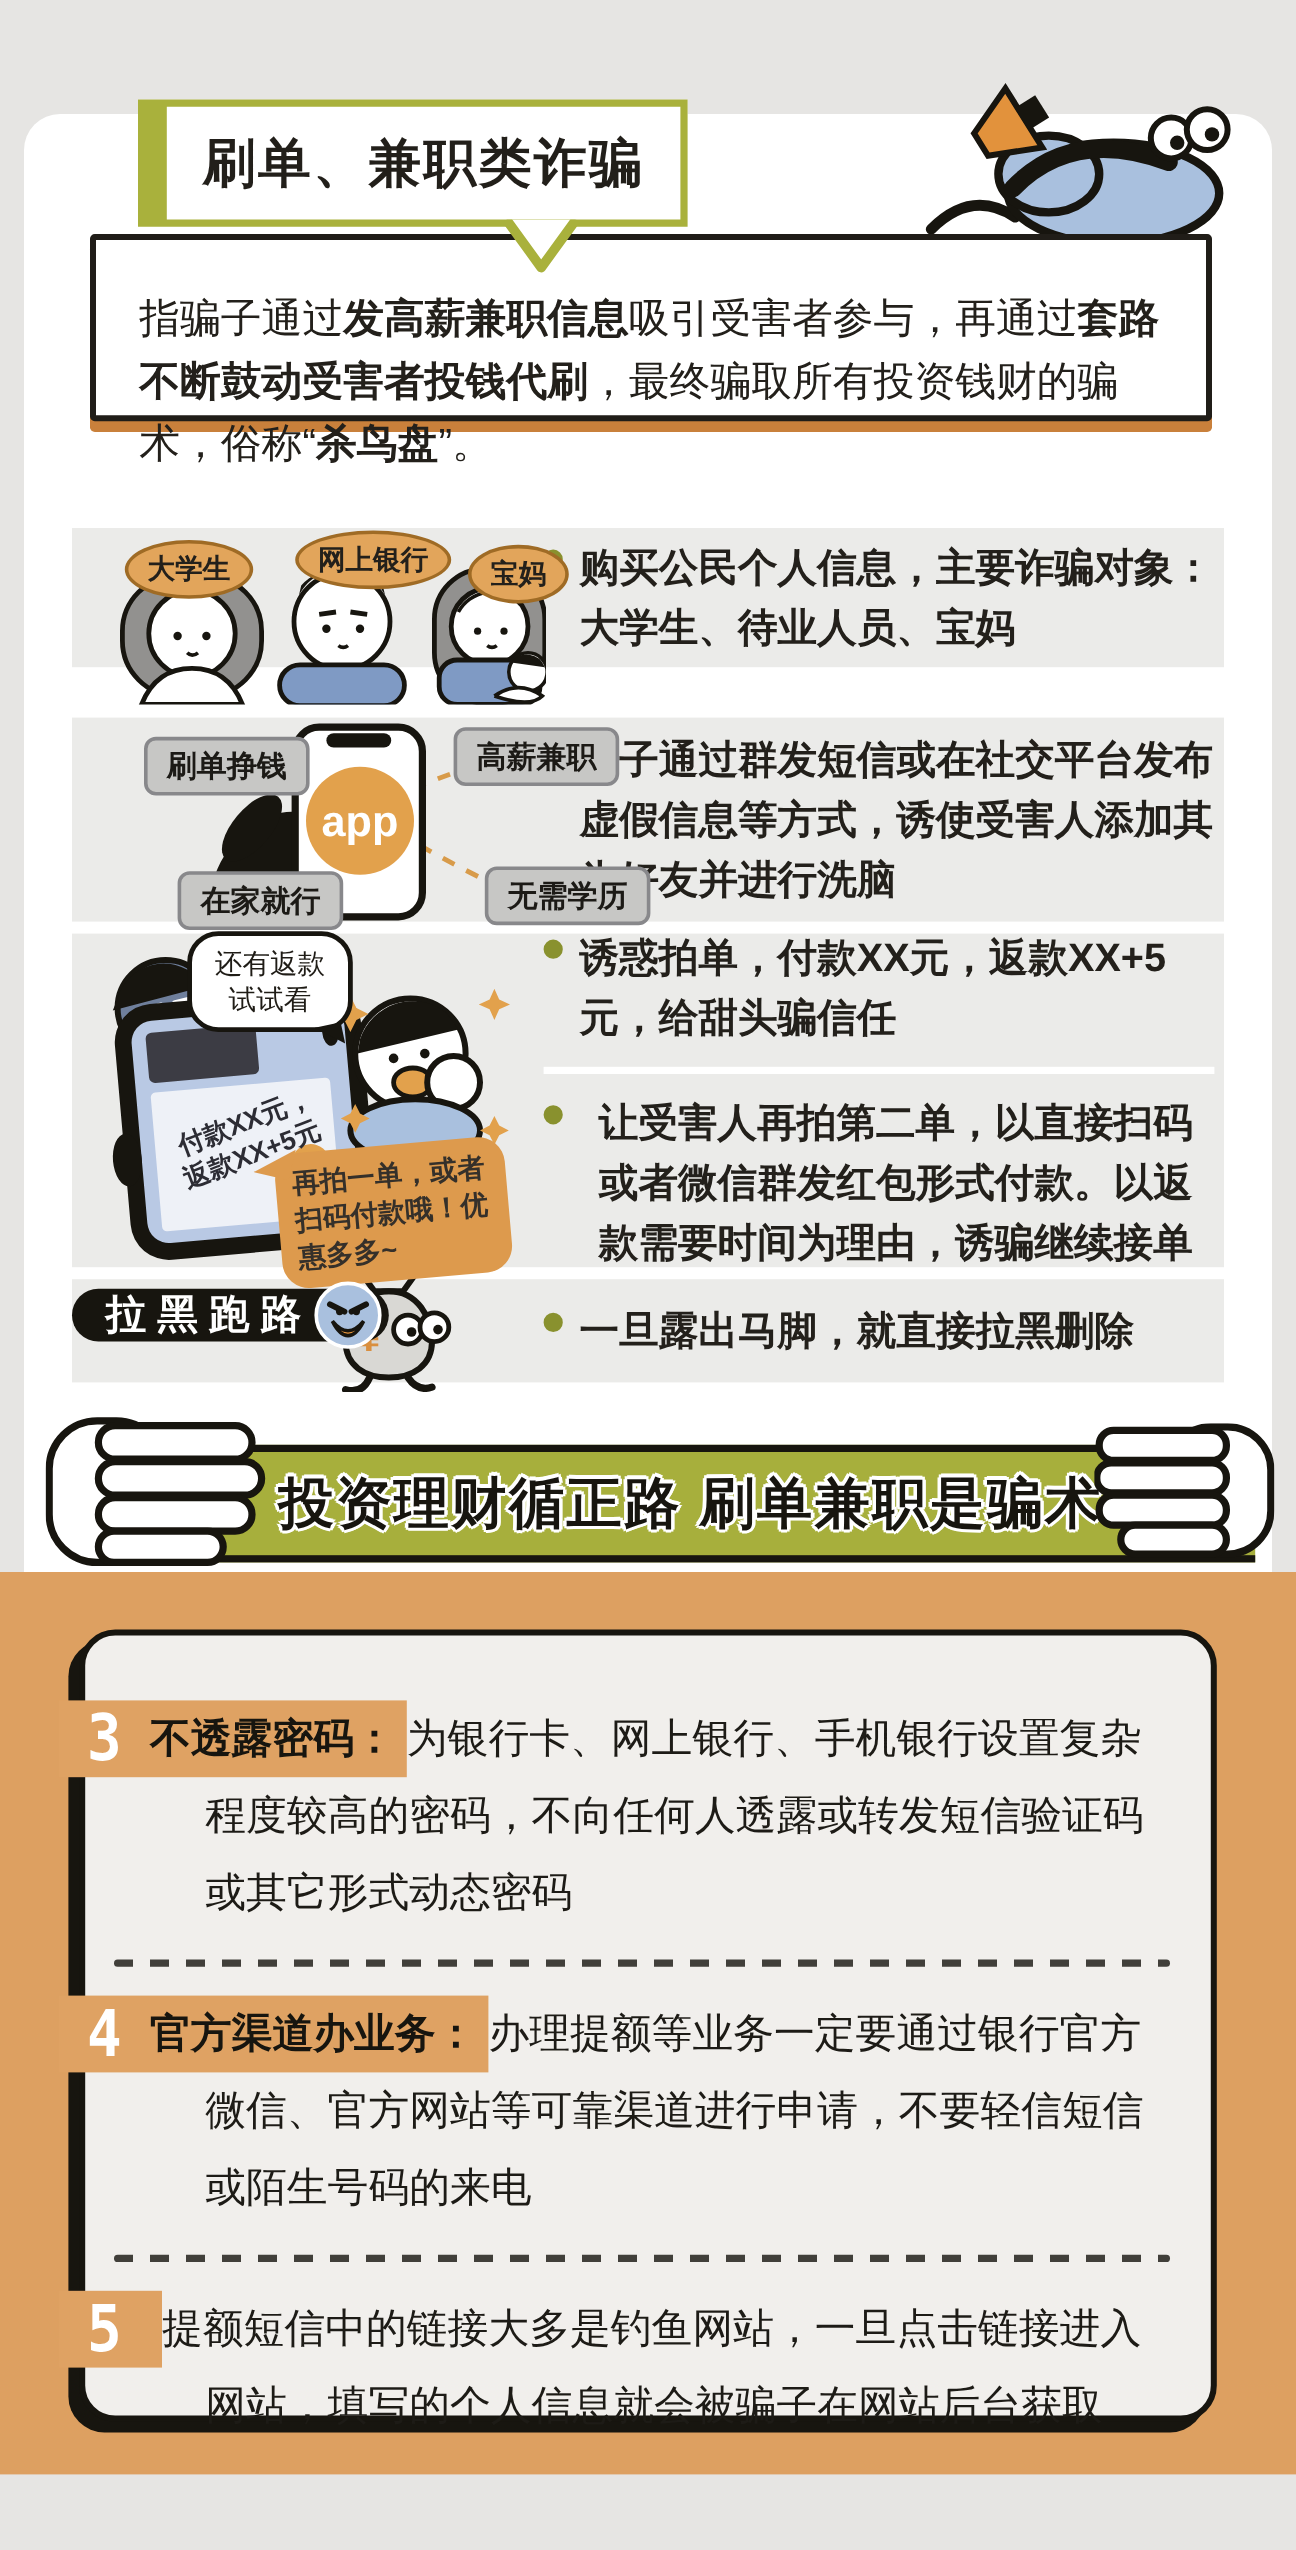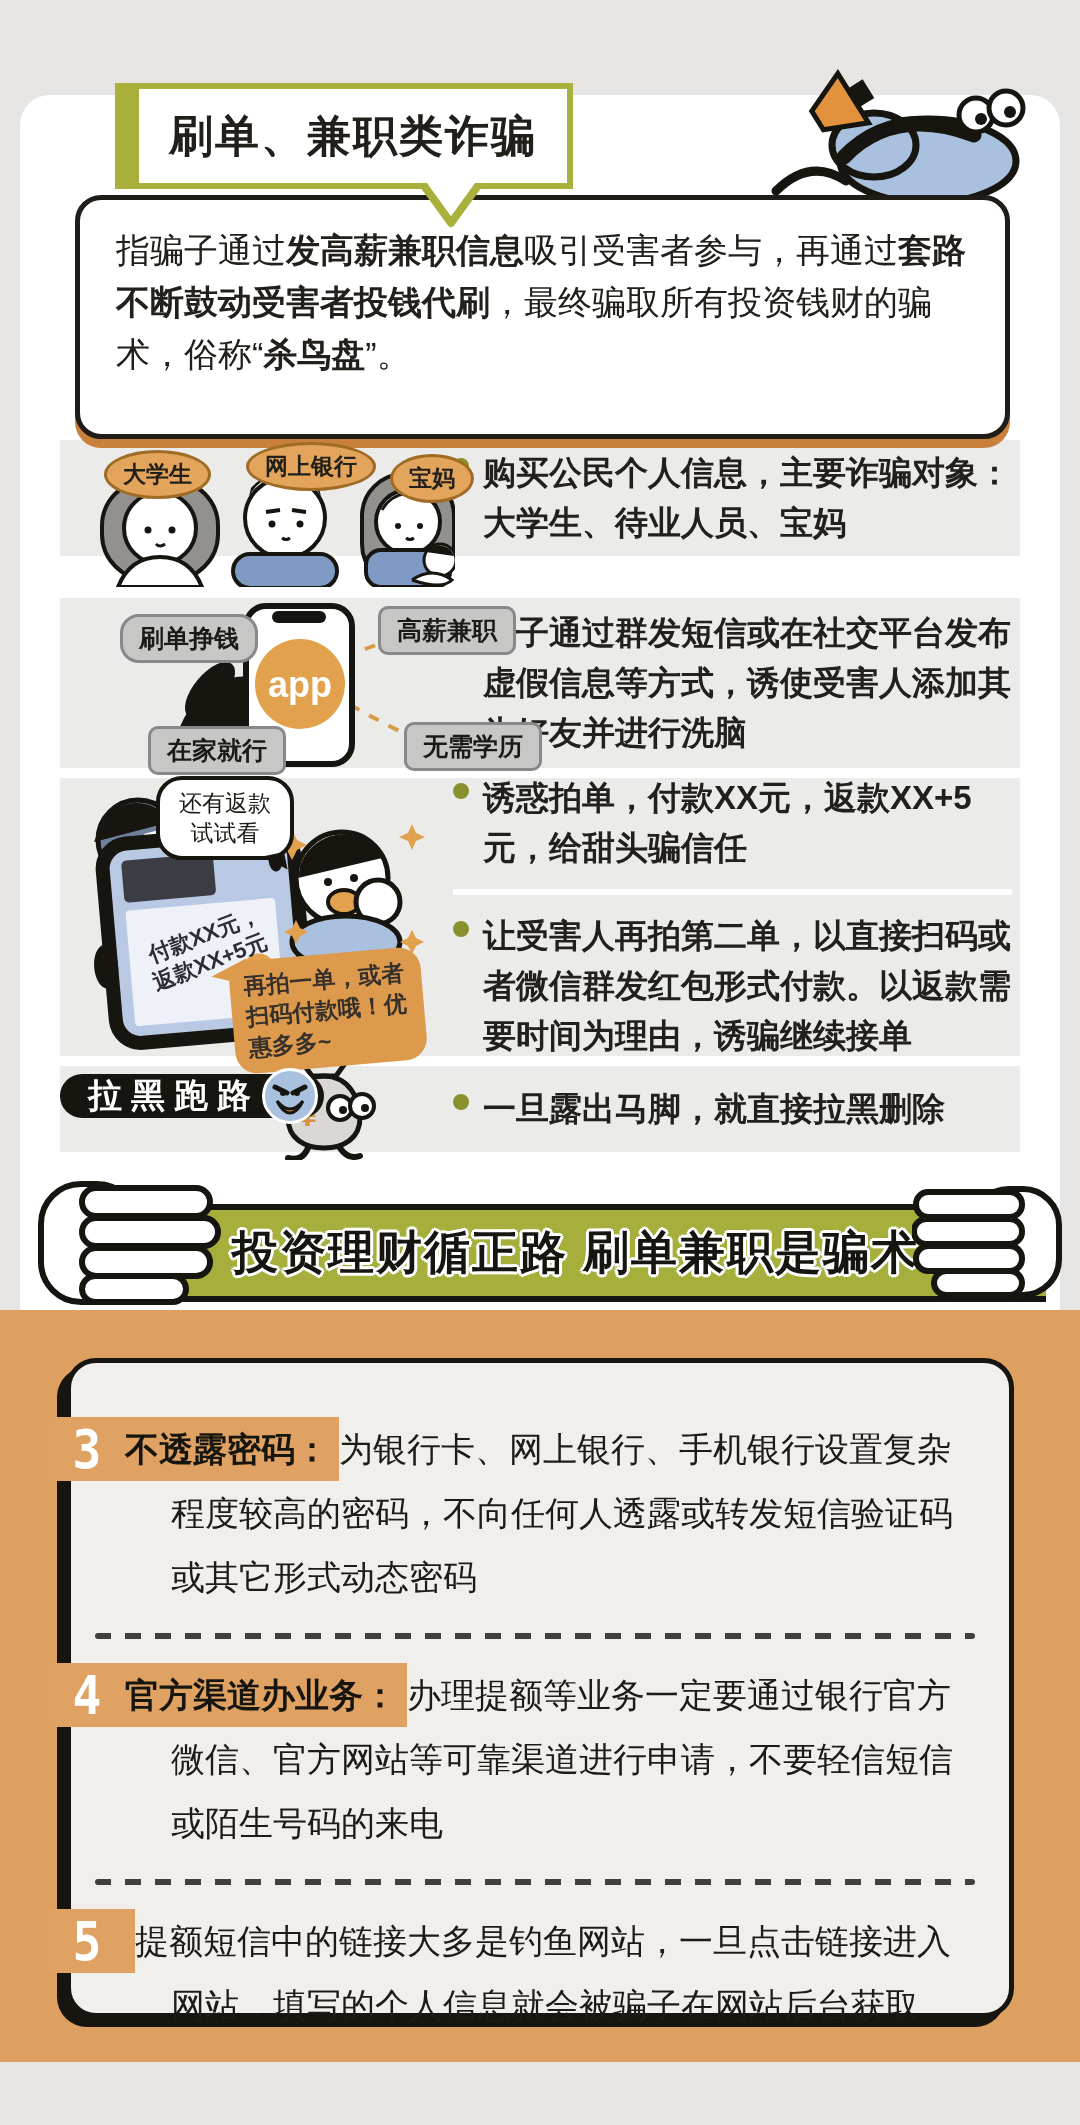--- a/index.html
+++ b/index.html
@@ -13,41 +13,41 @@
   .title-box { position:absolute; left:95px; top:-12px; width:458px; height:106px; z-index:3;
     background:#fff; border:6px solid #a9b13c; border-left-width:24px;
     display:flex; align-items:center; justify-content:center; }
   .title-box h1 { font-size:44px; font-weight:900; letter-spacing:2px; color:#221f1a; }
   .title-chevron { position:absolute; left:398px; top:88px; z-index:4; }
 
   
   .mascot { position:absolute; right:28px; top:-42px; z-index:0; }
 
   
-  .intro-box { position:absolute; left:55px; top:100px; width:935px; height:244px; z-index:1;
-    background:#fff; border:5px solid #201d18; border-radius:26px;
-    box-shadow:0 9px 0 #c9803b; padding:24px 36px; }
+  .intro-box { position:absolute; left:55px; top:100px; width:935px; height:156px; z-index:1;
+    background:#fff; border:5px solid #201d18; border-radius:4px;
+    box-shadow:0 9px 0 #c9803b; padding:40px 36px; }
   .intro-box p { font-size:34px; line-height:52px; color:#23201b; font-weight:500; }
   .intro-box .b { font-weight:900; }
 
   
   .row { position:absolute; left:40px; width:960px; background:#ebebe9; }
   .r1 { top:345px; height:116px; }
   .r2 { top:503px; height:170px; }
   .r3 { top:683px; height:278px; }
   .r4 { top:971px; height:86px; }
 
   .illu { position:absolute; left:0; top:0; width:395px; height:100%; }
 
   .bullets { position:absolute; left:393px; right:8px; top:0; bottom:0;
     display:flex; flex-direction:column; justify-content:center; list-style:none; }
   .bullets li { display:flex; font-size:33px; line-height:50px; font-weight:600; color:#23201b; }
   .bullets .dot { flex:none; width:14px; height:14px; border:8px solid #89912e; background:#e3e68c;
     border-radius:50%; margin:10px 14px 0 0; }
-  .r3 .bullets li + li { border-top:6px solid #fff; margin-top:16px; padding-top:16px; }
+  .r3 .bullets li + li { border-top:6px solid #fff; margin-top:16px; padding-top:16px;gap:16px; }
 
   
   .oval { position:absolute; background:#e2a55b; border:3px solid #9f6b25; border-radius:50%;
     font-size:23px; font-weight:700; color:#23201b; padding:6px 16px; white-space:nowrap; z-index:2; }
 
   
   .pill { position:absolute; background:#c7c7c5; border:3px solid #88888b; border-radius:10px;
     font-size:25px; font-weight:600; color:#1c1a16; padding:5px 16px; white-space:nowrap; z-index:2; }
 
   
@@ -175,21 +175,21 @@
             <path d="M172,136 Q200,122 222,104"></path>
             <path d="M358,142 Q320,124 282,102"></path>
           </g>
           <ellipse cx="168" cy="140" rx="48" ry="66" fill="#17150f" transform="rotate(32 168 140)"></ellipse>
           <ellipse cx="150" cy="92" rx="16" ry="34" fill="#17150f" transform="rotate(40 150 92)"></ellipse>
           <rect x="186" y="8" width="106" height="158" rx="20" fill="#fff" stroke="#17150f" stroke-width="6"></rect>
           <rect x="212" y="13" width="54" height="12" rx="6" fill="#17150f"></rect>
           <circle cx="240" cy="86" r="45" fill="#e2a14c"></circle>
           <text x="240" y="99" text-anchor="middle" font-size="36" font-weight="bold" fill="#ffffff">app</text>
         </svg>
-        <span class="pill" style="left:60px; top:16px;border-radius:19px;">刷单挣钱</span>
+        <span class="pill" style="left:60px; top:16px;">刷单挣钱</span>
         <span class="pill" style="left:318px; top:8px;">高薪兼职</span>
         <span class="pill" style="left:88px; top:128px;">在家就行</span>
         <span class="pill" style="left:344px; top:124px;">无需学历</span>
       </div>
       <ul class="bullets">
         <li>
             <span class="dot"></span>
             <span>骗子通过群发短信或在社交平台发布虚假信息等方式，诱使受害人添加其为好友并进行洗脑</span>
           </li>
       </ul>

